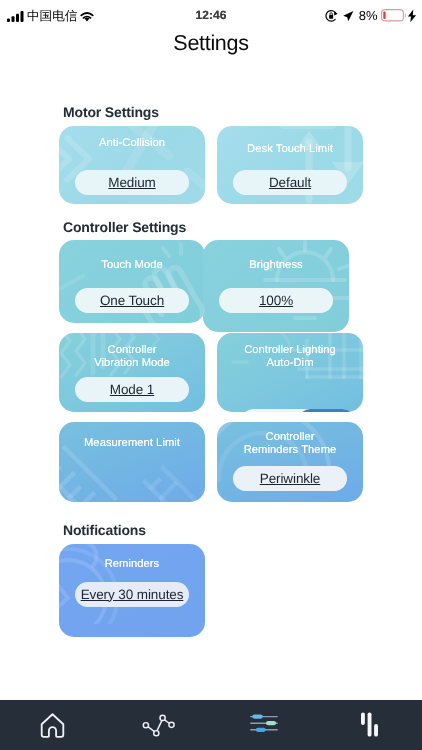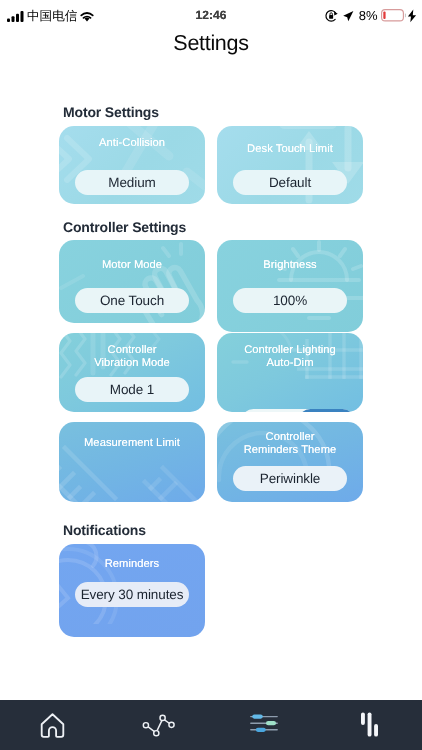--- a/index.html
+++ b/index.html
@@ -29,21 +29,21 @@
   .content{position:absolute;left:59px;top:0;width:304px;}
   .sec-title{position:absolute;left:4px;font-size:14px;font-weight:700;color:#232c38;
     letter-spacing:-0.15px;line-height:14px;}
   .card{position:absolute;width:146px;border-radius:15px;overflow:hidden;box-sizing:border-box;}
   .deco{position:absolute;left:0;top:0;width:146px;height:100%;overflow:hidden;z-index:1;}
   .clabel{position:absolute;left:0;width:146px;z-index:2;color:rgba(255,255,255,0.93);
     font-size:11.2px;font-weight:500;text-align:center;line-height:13.5px;letter-spacing:0.05px;
     text-shadow:0 0 0.45px rgba(255,255,255,0.95);}
   .pill{position:absolute;left:16px;width:114px;z-index:2;background:#f0fafc;border-radius:13px;
     height:25px;display:flex;align-items:center;justify-content:center;
-    font-size:13.5px;font-weight:500;color:#1b2430;letter-spacing:-0.1px;}
+    font-size:13.5px;font-weight:500;color:#1b2430;letter-spacing:-0.1px;text-decoration:underline;}
   .seg{position:absolute;left:24px;width:114px;z-index:2;background:#f0fafc;border-radius:13px;
     height:25px;display:flex;align-items:center;box-sizing:border-box;margin-top:32px;}
   .segbtn{height:25px;border-radius:13px;display:flex;align-items:center;justify-content:center;
     font-size:13.5px;font-weight:500;letter-spacing:-0.1px;}
   .segbtn.on{background:#3a82c0;color:#0f172a;}
   .segbtn.off{color:#15202c;}
 
   
   .tabbar{position:absolute;left:0;bottom:0;width:422px;height:50px;background:#262e3a;
     display:flex;align-items:center;}
@@ -144,25 +144,25 @@
       </g>
       <g stroke="#ffffff" stroke-opacity="0.14" stroke-width="4" stroke-linecap="round">
         <path d="M104 8 L110 16"></path>
               <path d="M122 4 L122 14"></path>
       </g>
       <g stroke="#ffffff" stroke-opacity="0.10" stroke-width="4" stroke-linecap="round">
         <path d="M2 48 L24 36"></path>
       </g>
     </svg></div>
         <div class="clabel" style="top:18.75px">
-          <div>Motor Mode</div>
+          <div>Touch Mode</div>
         </div>
         <div class="pill" style="top:48px;background:#e9f5f7">One Touch</div>
       </div>
-      <div class="card" style="left:158px;top:240px;background:linear-gradient(135deg,#88d2de 0%,#81cdda 100%);height:92px">
+      <div class="card" style="left:144px;top:240px;background:linear-gradient(135deg,#88d2de 0%,#81cdda 100%);height:92px">
         <div class="deco"><svg width="146" height="83" viewBox="0 0 146 83">
       <g fill="none" stroke="#ffffff" stroke-opacity="0.17" stroke-width="4" stroke-linecap="round">
         <path d="M74 40 a28 28 0 0 1 56 0"></path>
         <path d="M62 40 L142 40"></path>
         <path d="M102 2 L102 10"></path>
         <path d="M76 9 L81 16"></path>
               <path d="M128 9 L123 16"></path>
         <path d="M60 26 L68 29"></path>
               <path d="M144 26 L136 29"></path>
         <path d="M56 58 L74 58"></path>

